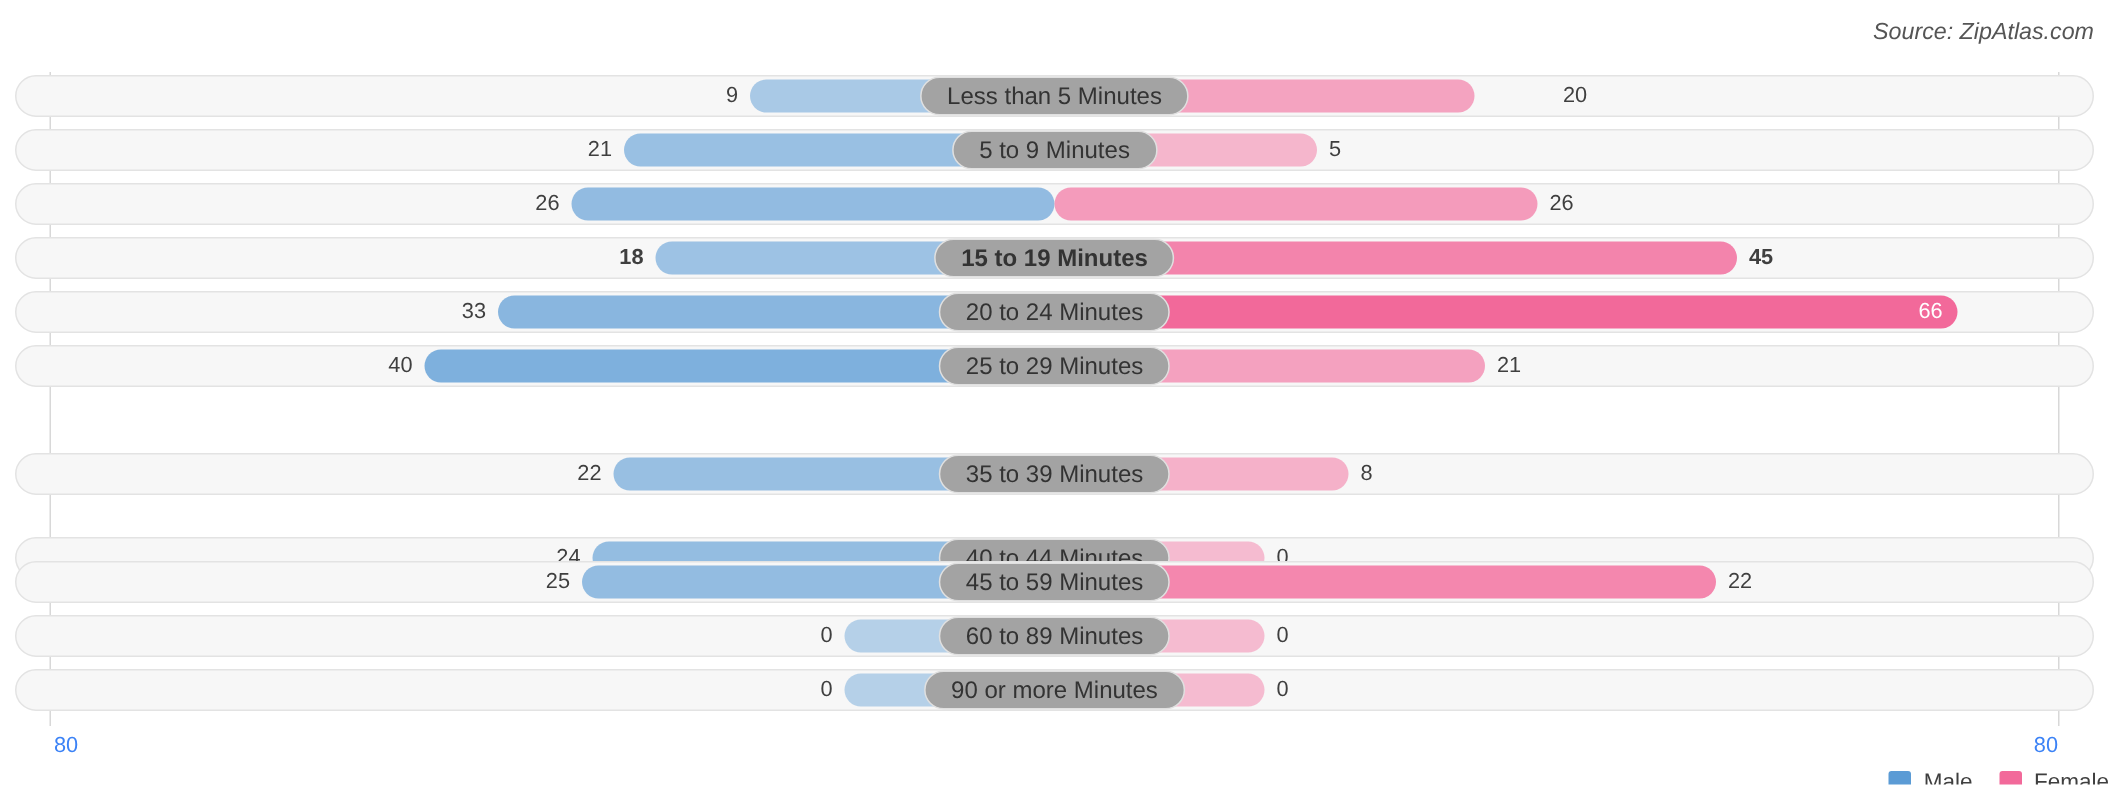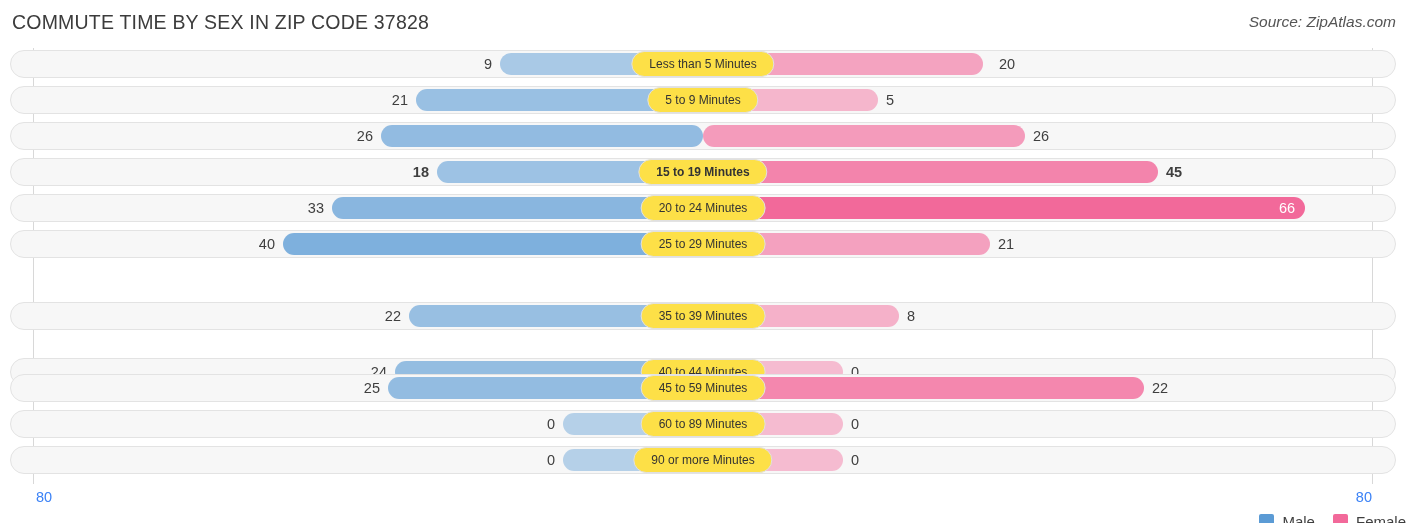--- a/index.html
+++ b/index.html
@@ -104,24 +104,24 @@
   .val.inside { color: #ffffff; }
 
   .pill {
     position: absolute;
     top: 1px;
     left: 50%;
     transform: translateX(-50%);
     height: 26px;
     line-height: 25px;
     padding: 0 17px;
-    background: #fde047;
+    background: #a3a3a3;
     border: 1px solid #e0e0e0;
     border-radius: 13px;
-    font-size: 12px;
+    font-size: 16px;
     color: #333333;
     white-space: nowrap;
     box-sizing: border-box;
   }
 
   
   .footer {
     position: absolute;
     left: 0;
     top: 484px;
@@ -158,33 +158,32 @@
   .swatch {
     width: 15px;
     height: 15px;
     border-radius: 2px;
   }
 </style>
 </head>
 <body>
 
 <div class="header">
-  <div class="chart-title">COMMUTE TIME BY SEX IN ZIP CODE 37828</div>
   <div class="source">Source: ZipAtlas.com</div>
 </div>
 
 <div class="plot" id="plot">
   <div class="gridline left"></div>
   <div class="gridline right"></div>
 <div class="row" style="top: 2px;">
       <div class="track"></div>
       <div class="bar male" style="width: 203px; opacity: 0.499;"></div>
       <div class="val male" style="right: 904px;">9</div>
       <div class="bar female" style="width: 280px; opacity: 0.596;"></div>
-      <div class="val female" style="left: 989px;">20</div>
+      <div class="val female" style="left: 1032px;">20</div>
       <div class="pill">Less than 5 Minutes</div>
     </div>
     <div class="row" style="top: 38px;">
       <div class="track"></div>
       <div class="bar male" style="width: 287px; opacity: 0.605;"></div>
       <div class="val male" style="right: 988px;">21</div>
       <div class="bar female" style="width: 175px; opacity: 0.464;"></div>
       <div class="val female" style="left: 876px;">5</div>
       <div class="pill">5 to 9 Minutes</div>
     </div>

